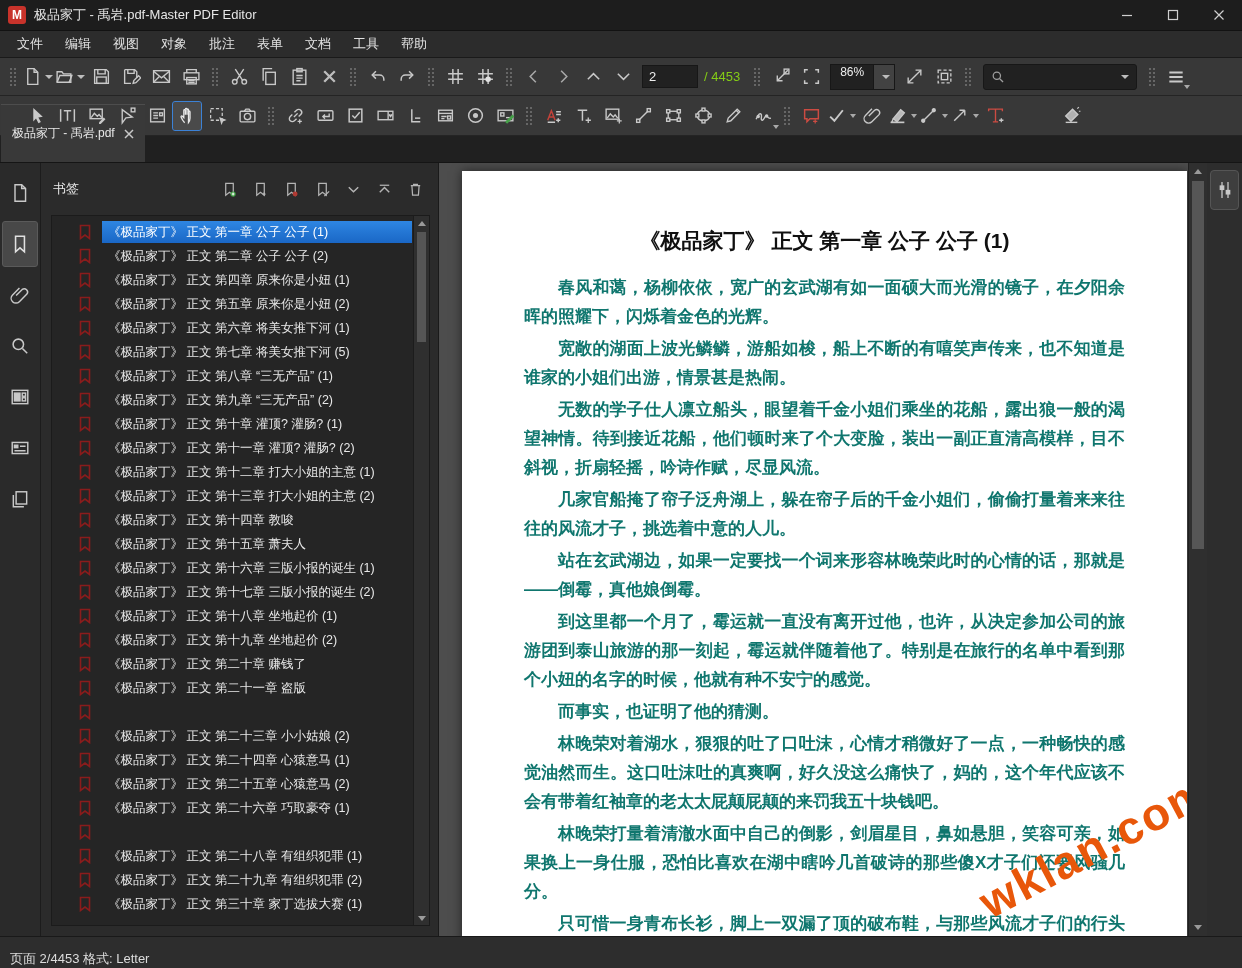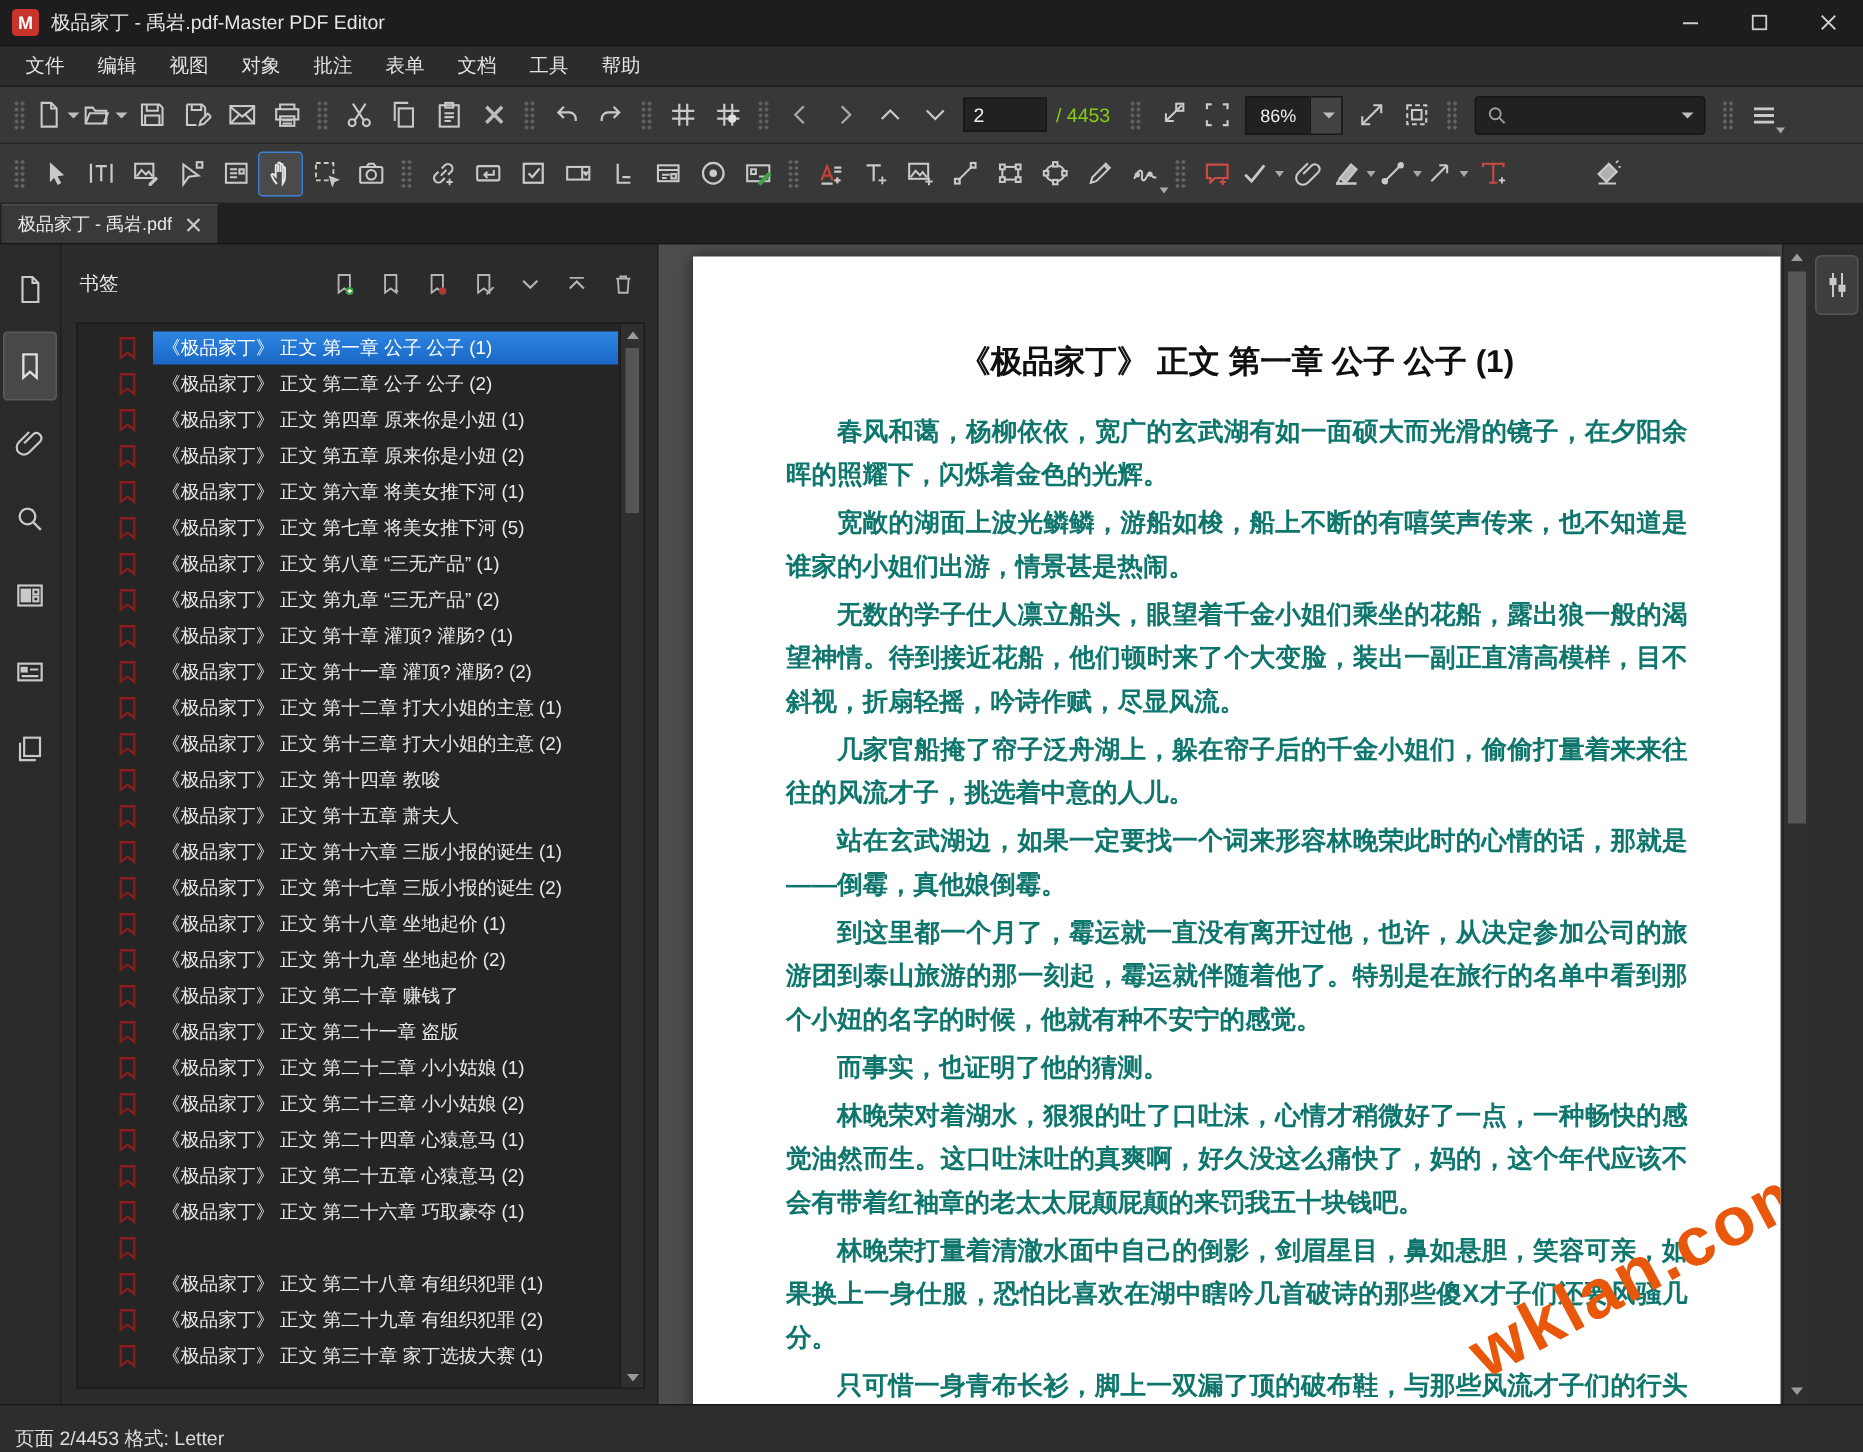--- a/index.html
+++ b/index.html
@@ -32,34 +32,34 @@
   .grip{width:8px;height:20px;margin:0 5px;
         background-image:radial-gradient(circle,#666 1px,transparent 1.3px);
         background-size:4px 4px}
   .caret{width:0;height:0;border-left:4px solid transparent;border-right:4px solid transparent;
          border-top:4px solid #bdbdbd;margin-left:3px}
   .mini-caret{width:0;height:0;border-left:3px solid transparent;border-right:3px solid transparent;
          border-top:4px solid #a9a9a9;margin-left:4px}
   .page-num-input{width:42px;height:21px;background:#212121;border:1px solid #171717;
         color:#eee;font-size:13px;padding:0 6px;margin:0 4px}
   .page-total{color:#84cc16;font-size:13px;margin:0 8px 0 2px;white-space:nowrap}
-  .zoom-box{display:flex;align-items:center;background:#212121;border:1px solid #171717;
+  .zoom-box{display:flex;align-items:flex-start;background:#212121;border:1px solid #171717;
         height:24px;margin:0 4px}
   .zoom-value{color:#eee;font-size:12px;padding:0 9px}
   .zoom-dd{width:20px;height:100%;background:#424242;display:flex;align-items:center;
         justify-content:center;border-left:1px solid #171717}
   .search-box{display:flex;align-items:center;background:#212121;border:1px solid #171717;
         border-radius:3px;height:24px;width:138px;padding:0 7px;gap:6px;margin:0 6px}
   .search-input{flex:1;background:transparent;border:none;outline:none;color:#eee;
         font-size:12px;min-width:0}
 
   
   .tabbar{height:26px;background:#202020;display:flex;align-items:flex-end;
           border-bottom:1px solid #151515;flex:0 0 auto}
-  .tab{height:25px;background:#393939;display:flex;align-items:center;padding:0 11px;
+  .tab{height:25px;background:#393939;display:flex;align-items:center;padding:16px 11px;
        gap:9px;color:#e8e8e8;font-size:12px;border-top:1px solid #4d4d4d;margin-left:1px}
 
   
   .content{flex:1;display:flex;min-height:0}
 
   .side-strip{width:40px;background:#2a2a2a;border-right:1px solid #1c1c1c;display:flex;
         flex-direction:column;align-items:center;padding-top:7px;gap:5px;flex:0 0 auto}
   .side-btn{width:34px;height:44px;display:flex;align-items:center;justify-content:center;
         border-radius:3px;border:1px solid transparent}
   .side-btn.active{background:#484848;border-color:#5a5a5a}
@@ -833,21 +833,20 @@
               </span>
               <span class="bm-label">《极品家丁》 正文 第二十一章 盗版</span>
             </div>
 
             <div class="bm-row">
               <span class="bm-ico">
                 <svg width="14" height="16" viewBox="0 0 14 16" fill="none" stroke="#8a1c1c" stroke-width="1.6">
                   <path d="M2.5 1.5h9v13l-4.5-3.4-4.5 3.4z"></path>
                 </svg>
               </span>
-              <span class="bm-label">《极品家丁》 正文 第二十二章 小小姑娘 (1)</span>
             </div>
 
             <div class="bm-row">
               <span class="bm-ico">
                 <svg width="14" height="16" viewBox="0 0 14 16" fill="none" stroke="#8a1c1c" stroke-width="1.6">
                   <path d="M2.5 1.5h9v13l-4.5-3.4-4.5 3.4z"></path>
                 </svg>
               </span>
               <span class="bm-label">《极品家丁》 正文 第二十三章 小小姑娘 (2)</span>
             </div>

